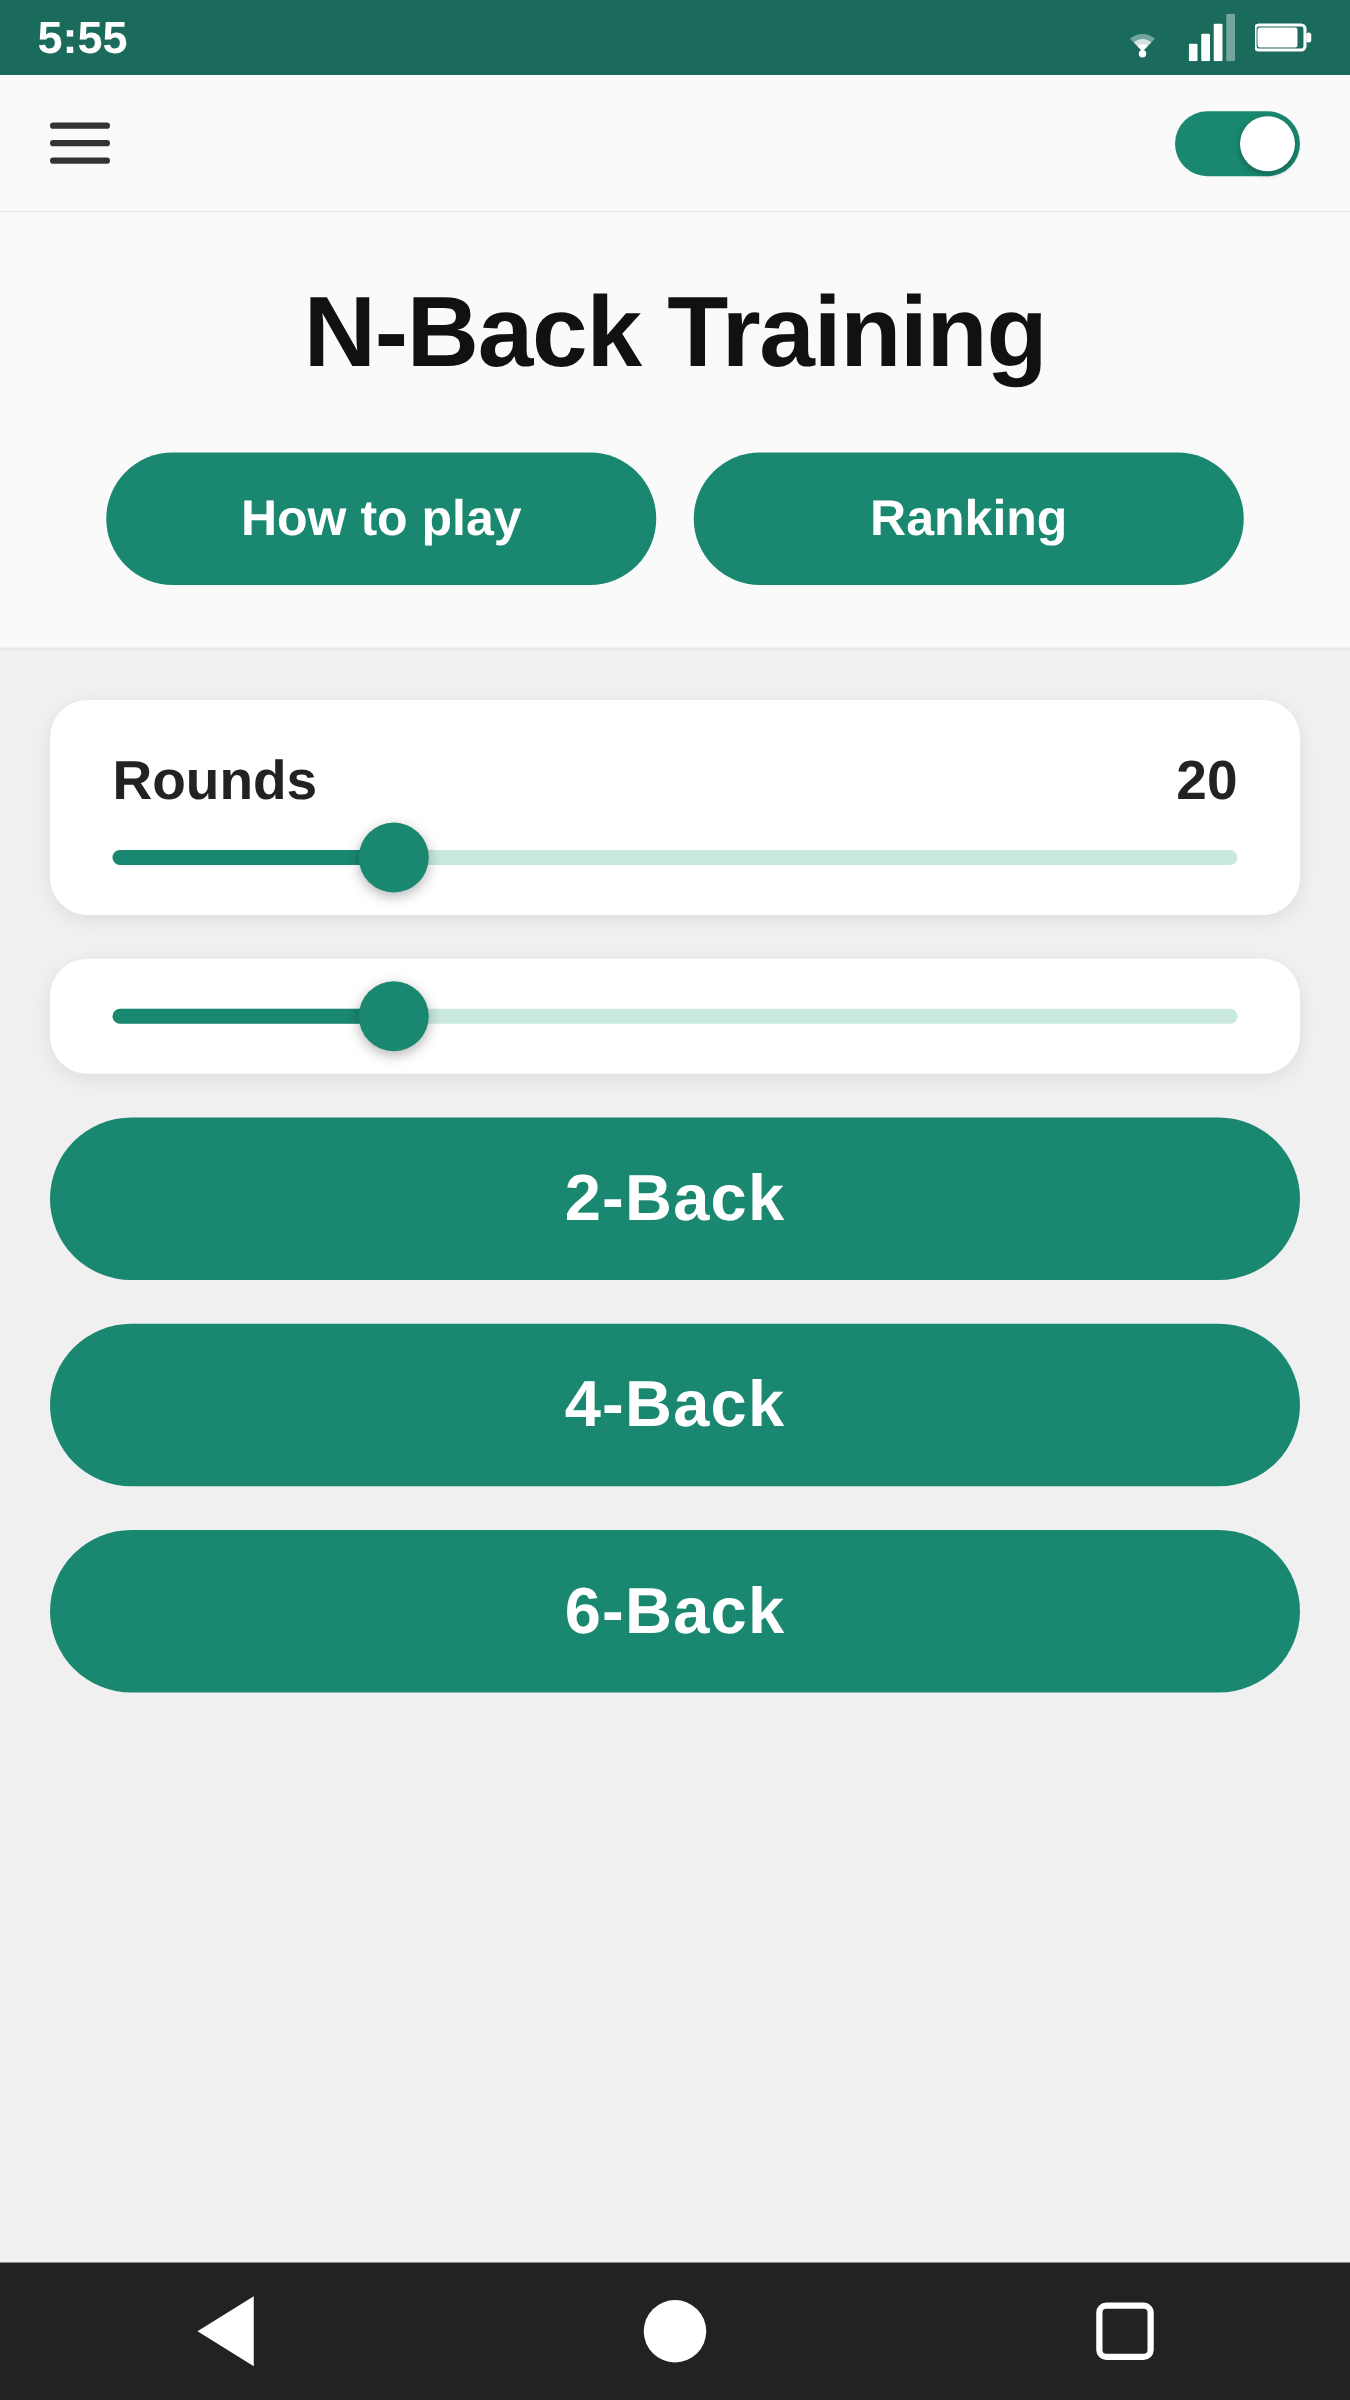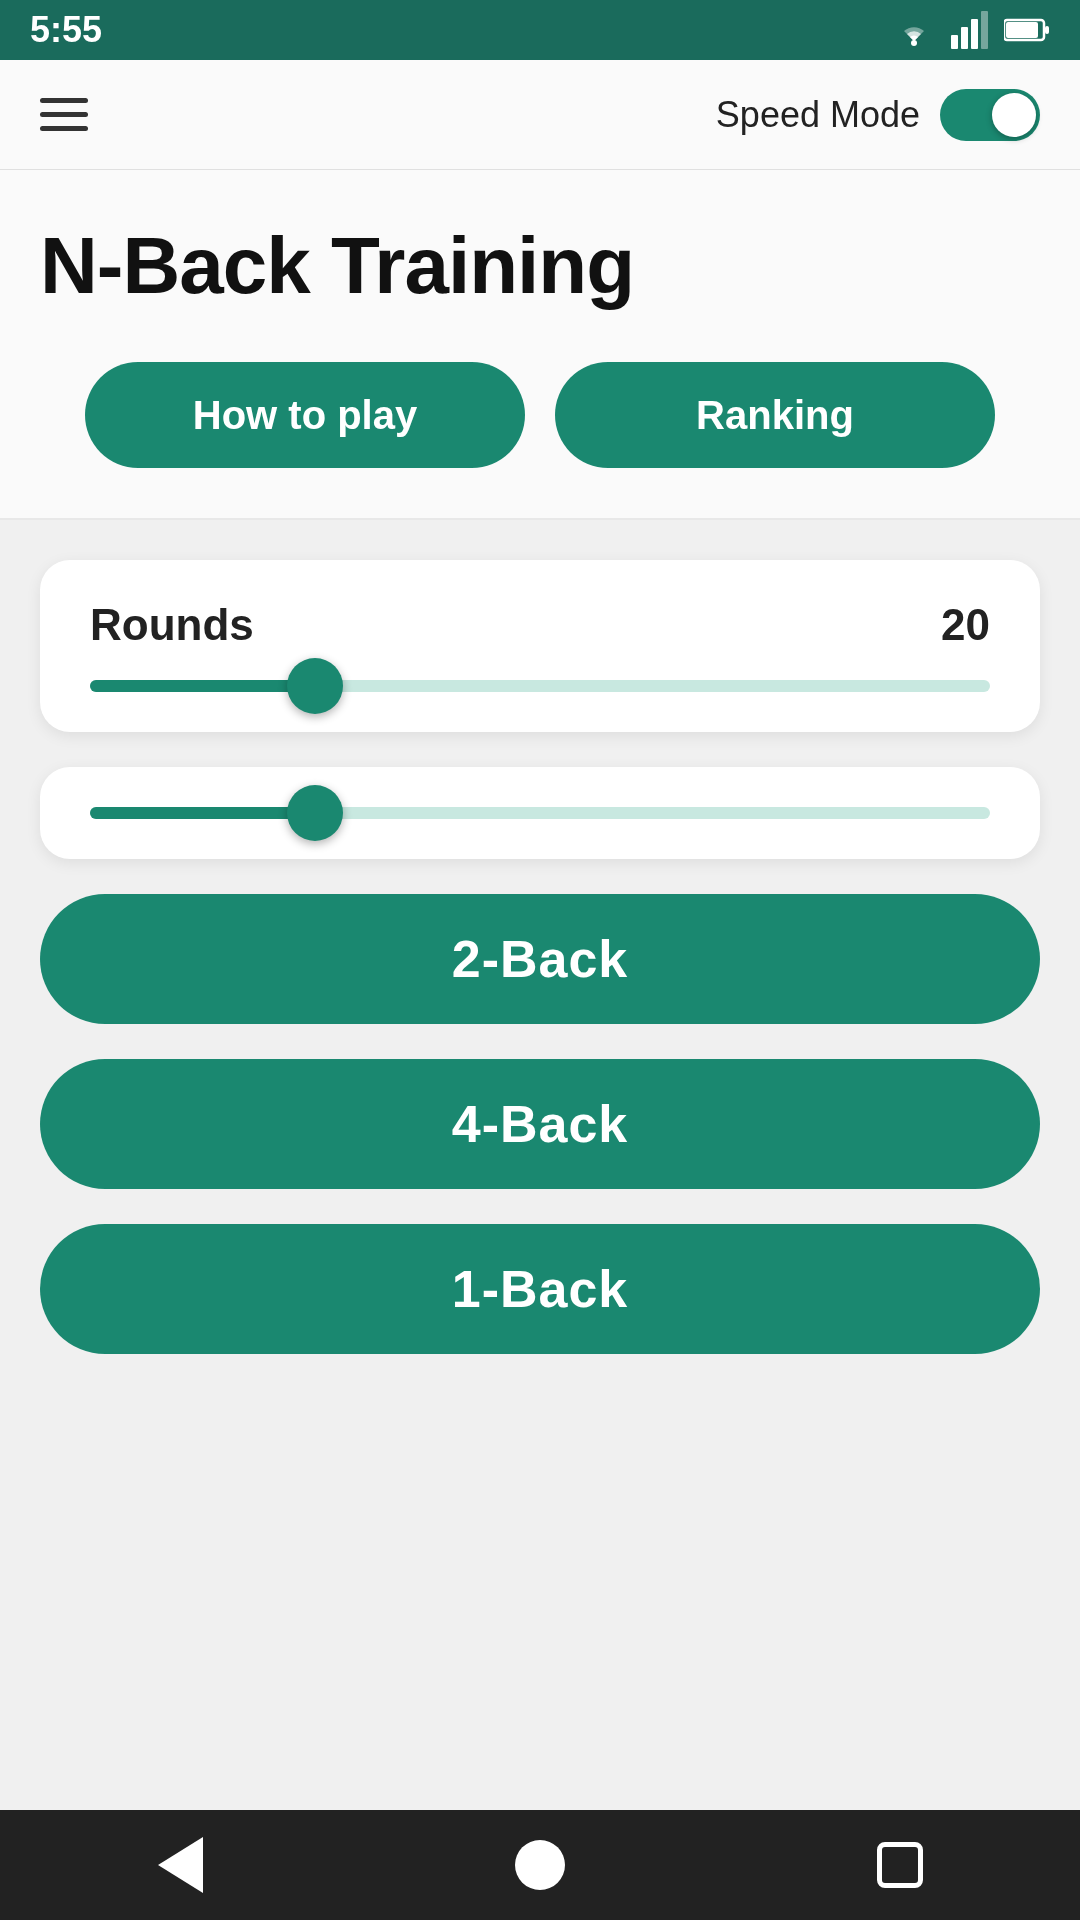--- a/index.html
+++ b/index.html
@@ -106,21 +106,21 @@
       background: #fafafa;
       padding: 50px 40px 50px 40px;
       flex-shrink: 0;
       border-bottom: 2px solid #e8e8e8;
     }
 
     .app-title {
       font-size: 80px;
       font-weight: 900;
       color: #111;
-      text-align: left;
+      text-align: center;
       margin-bottom: 50px;
       letter-spacing: -1px;
     }
 
     .header-buttons {
       display: flex;
       gap: 30px;
       justify-content: center;
     }
 
@@ -309,21 +309,20 @@
   </div>
 </div>
 
 <div class="top-bar">
   <div class="hamburger-icon">
     <span></span>
     <span></span>
     <span></span>
   </div>
   <div class="speed-mode-container">
-    <span class="speed-mode-label">Speed Mode</span>
     <div class="toggle-switch">
       <div class="toggle-thumb"></div>
     </div>
   </div>
 </div>
 
 <div class="header-section">
   <h1 class="app-title">N-Back Training</h1>
   <div class="header-buttons">
     <button class="header-btn">How to play</button>
@@ -349,21 +348,21 @@
       <div class="slider-fill" style="width: 25%"></div>
       <div class="slider-thumb" style="left: calc(25% - 28px)"></div>
     </div>
   </div>
 
   <button class="game-btn">2-Back</button>
 
 
   <button class="game-btn">4-Back</button>
 
-  <button class="game-btn-partial" style="margin-bottom: -60px;">1-Back</button>
+  <button class="game-btn-partial" style="margin-bottom: -60px;">6-Back</button>
 
 </div>
 
 <div class="nav-bar">
   <div class="nav-btn">
     <div class="nav-back"></div>
   </div>
   <div class="nav-btn">
     <div class="nav-home"></div>
   </div>

